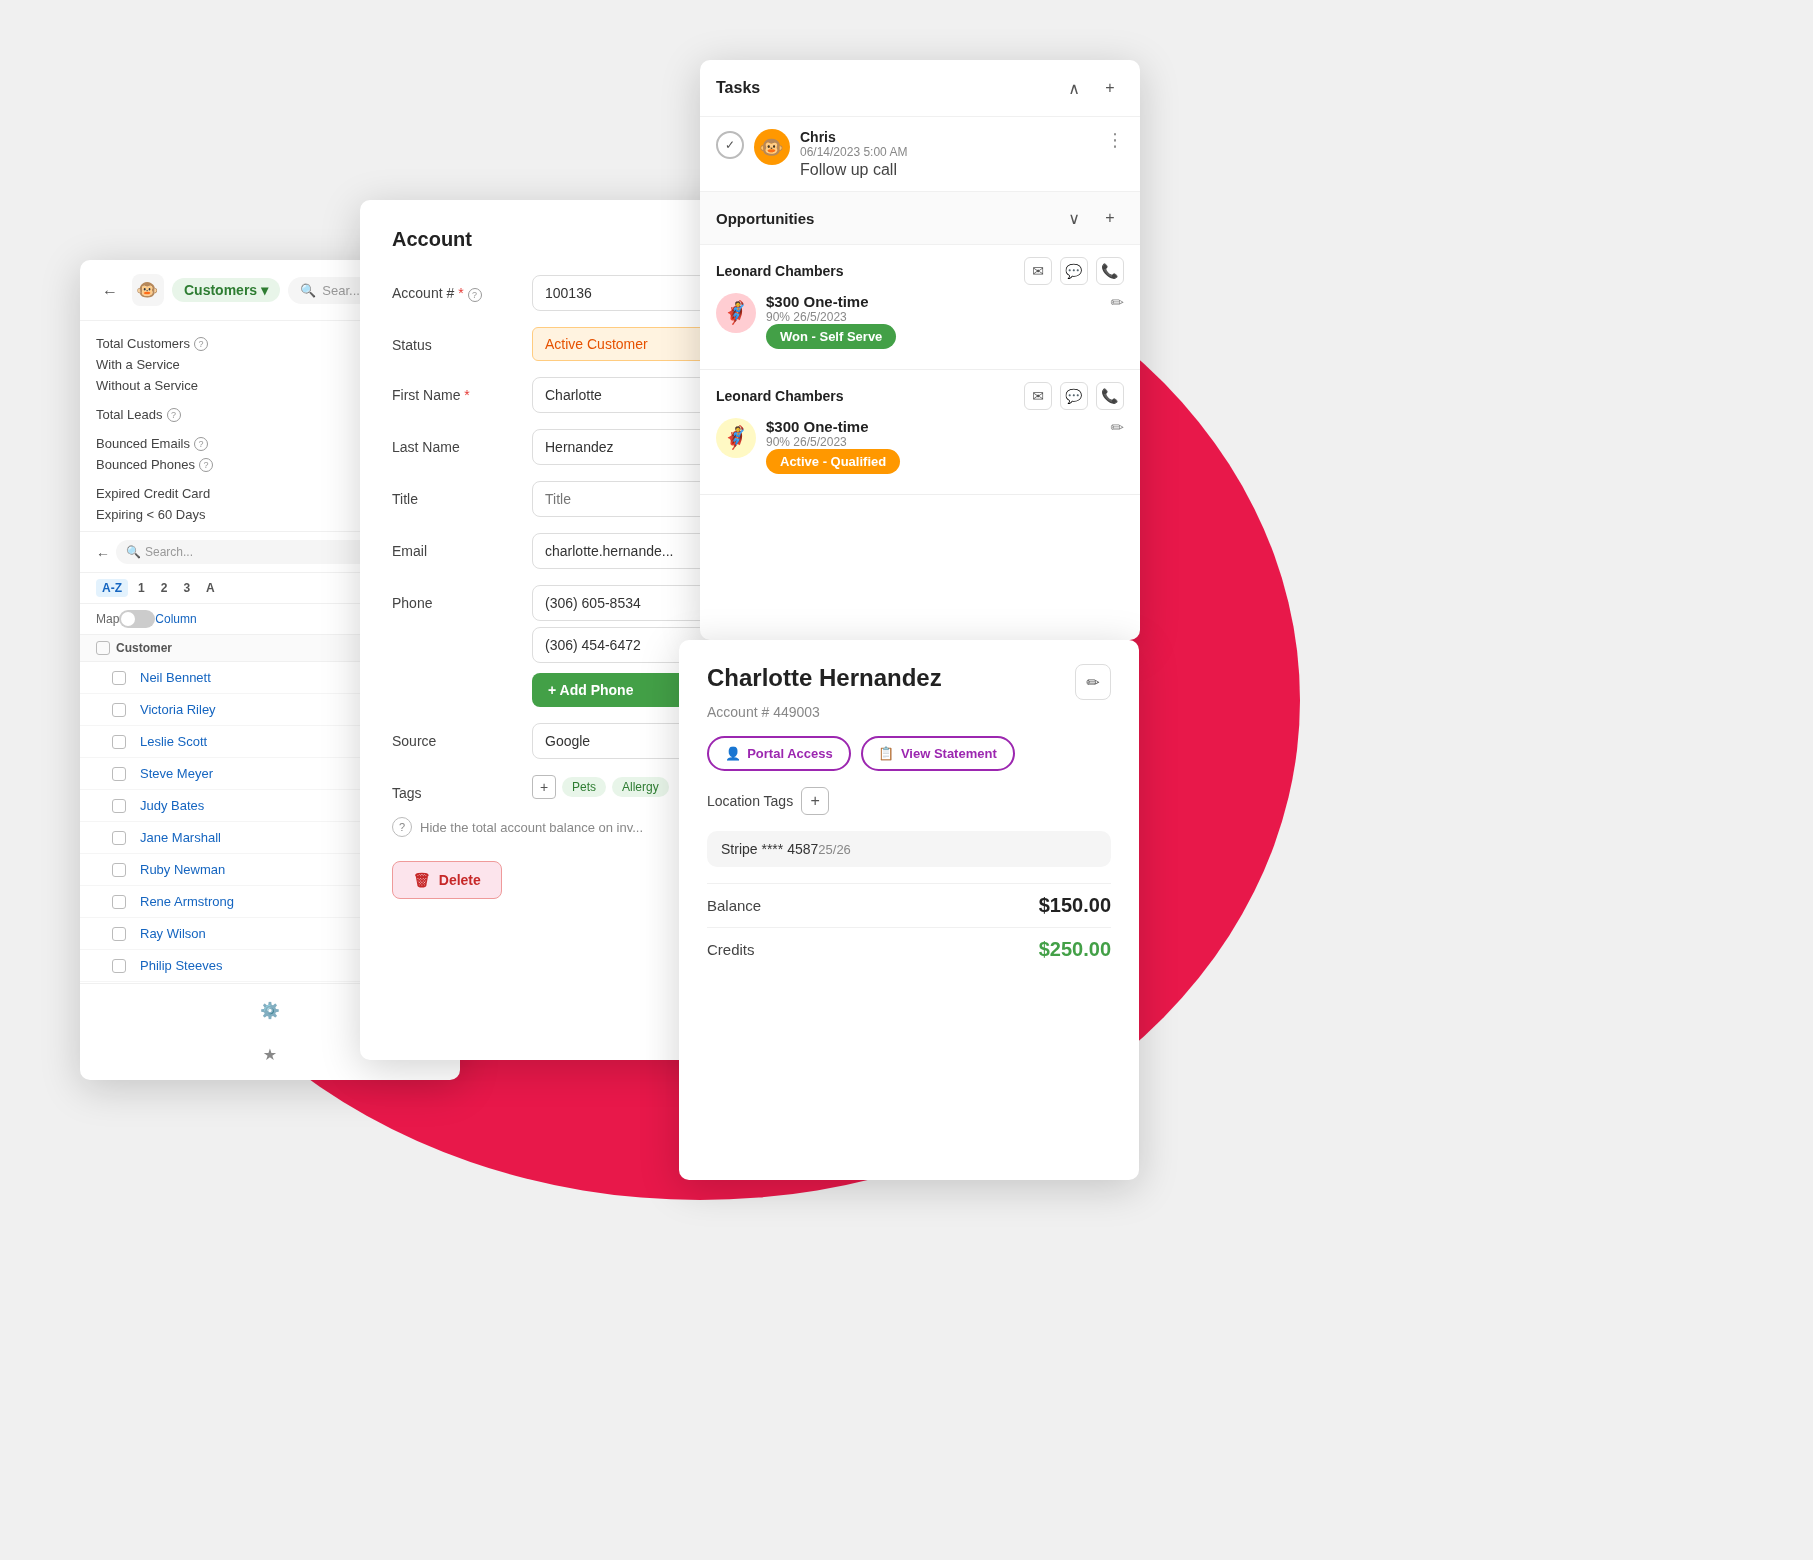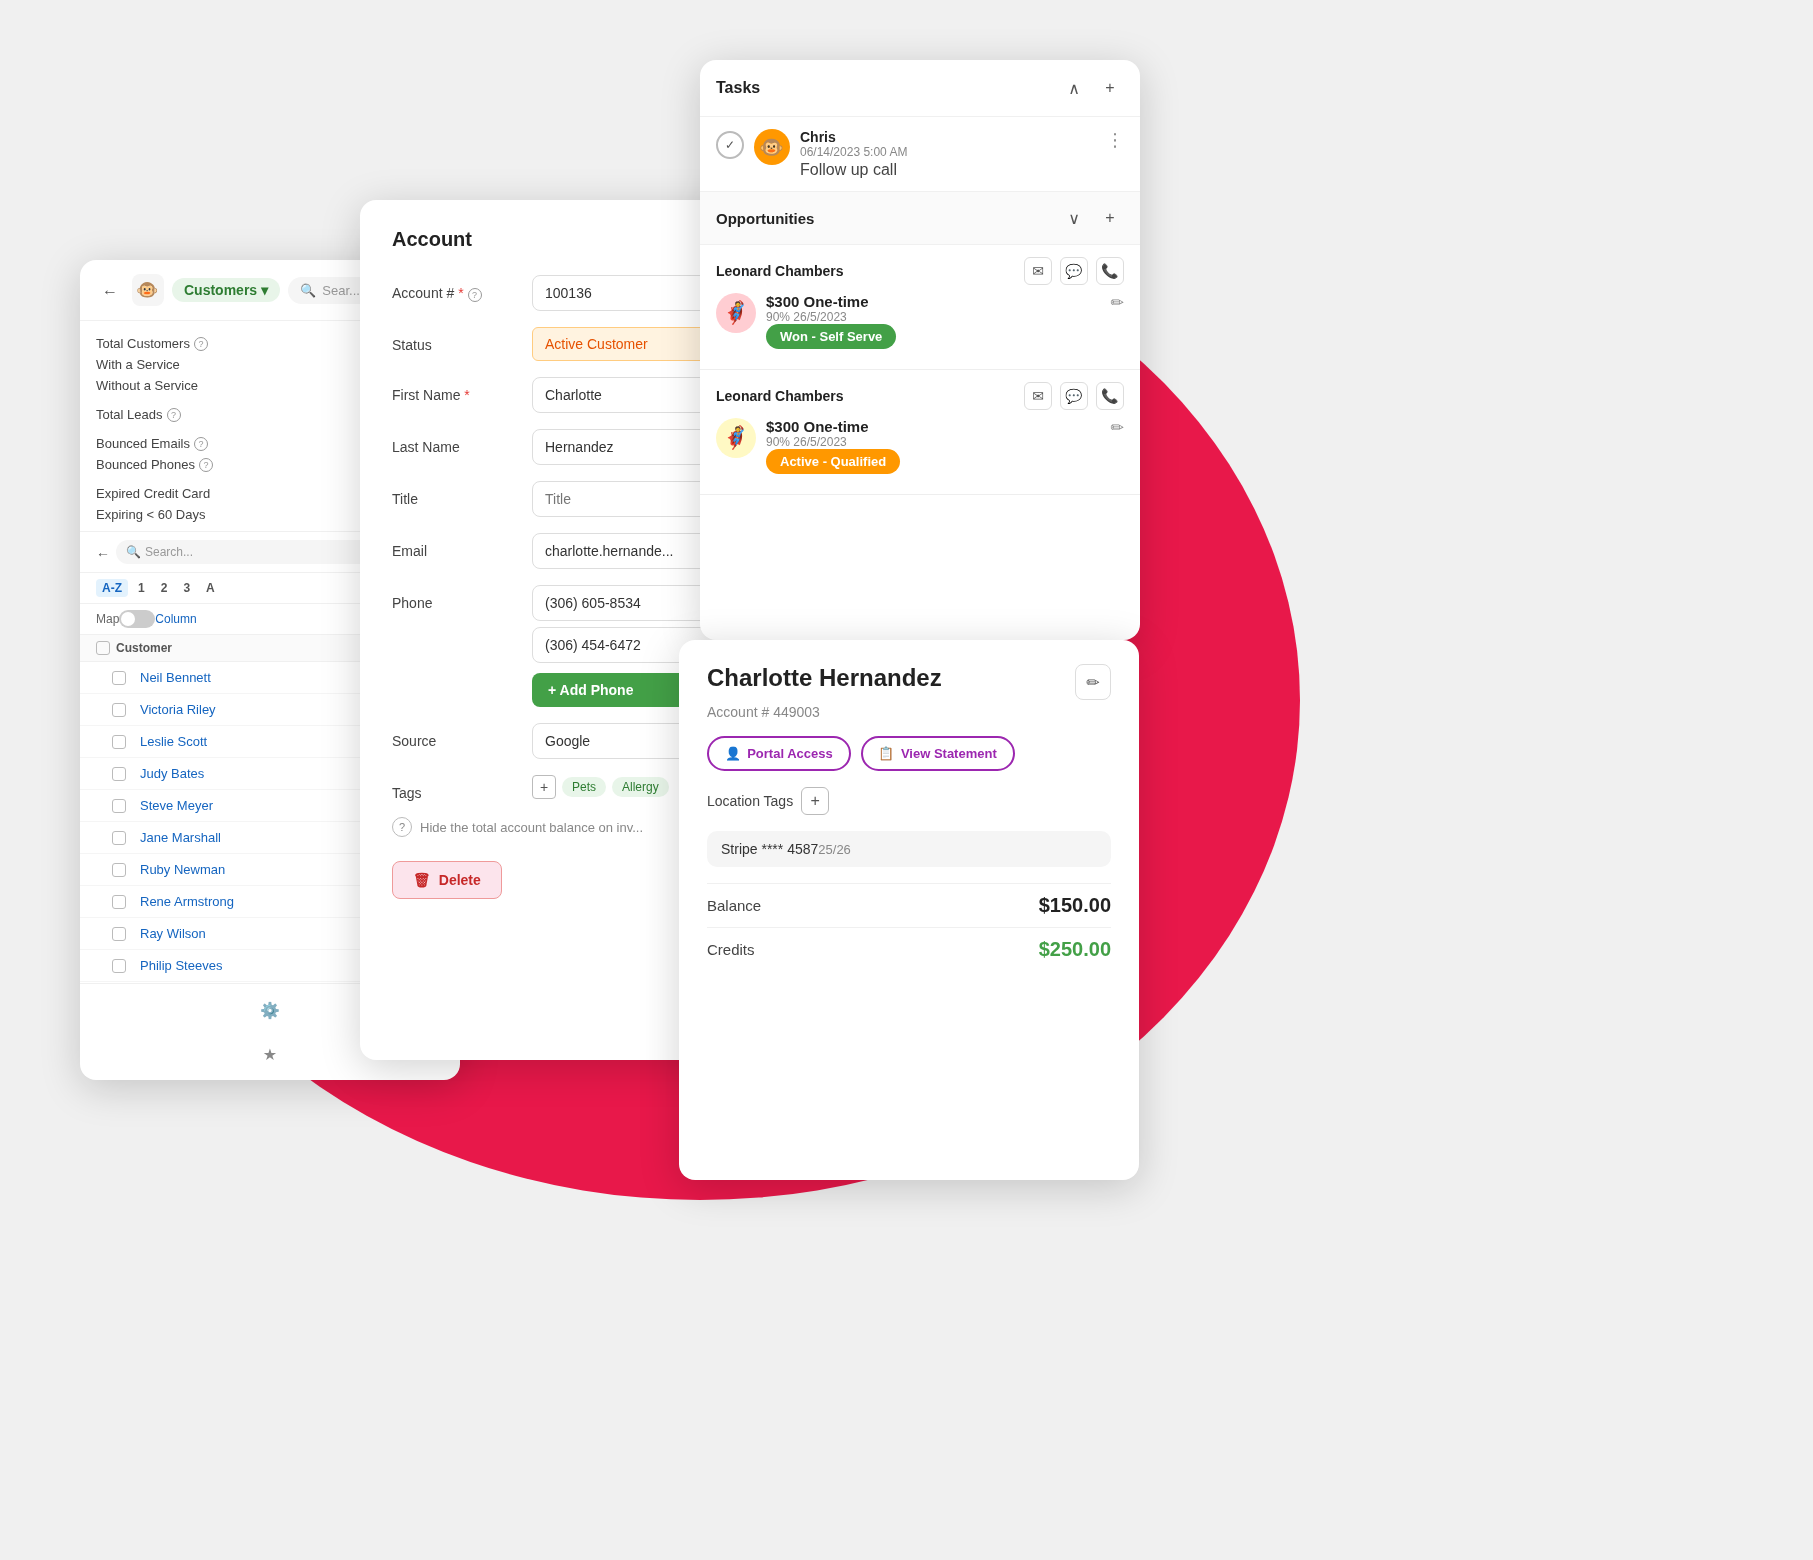--- a/index.html
+++ b/index.html
@@ -21,21 +21,21 @@
       border-radius: 50%;
       top: 200px;
       left: 100px;
       z-index: 0;
     }
 
     
     .panel {
       position: absolute;
       background: #fff;
-      border-radius: 16px;
+      border-radius: 10px;
       box-shadow: 0 8px 40px rgba(0,0,0,0.18);
     }
 
     
     .sidebar-panel {
       width: 380px;
       height: 820px;
       top: 260px;
       left: 80px;
       z-index: 2;
@@ -623,27 +623,27 @@
     <div class="customer-item">
       <div class="checkbox-cell">
           <div class="cb"></div>
         </div>
       <span class="customer-name">Leslie Scott</span>
     </div>
     <div class="customer-item">
       <div class="checkbox-cell">
           <div class="cb"></div>
         </div>
+      <span class="customer-name">Steve Meyer</span>
+    </div>
+    <div class="customer-item">
+      <div class="checkbox-cell">
+          <div class="cb"></div>
+        </div>
       <span class="customer-name">Judy Bates</span>
-    </div>
-    <div class="customer-item">
-      <div class="checkbox-cell">
-          <div class="cb"></div>
-        </div>
-      <span class="customer-name">Steve Meyer</span>
     </div>
     <div class="customer-item">
       <div class="checkbox-cell">
           <div class="cb"></div>
         </div>
       <span class="customer-name">Jane Marshall</span>
     </div>
     <div class="customer-item">
       <div class="checkbox-cell">
           <div class="cb"></div>

